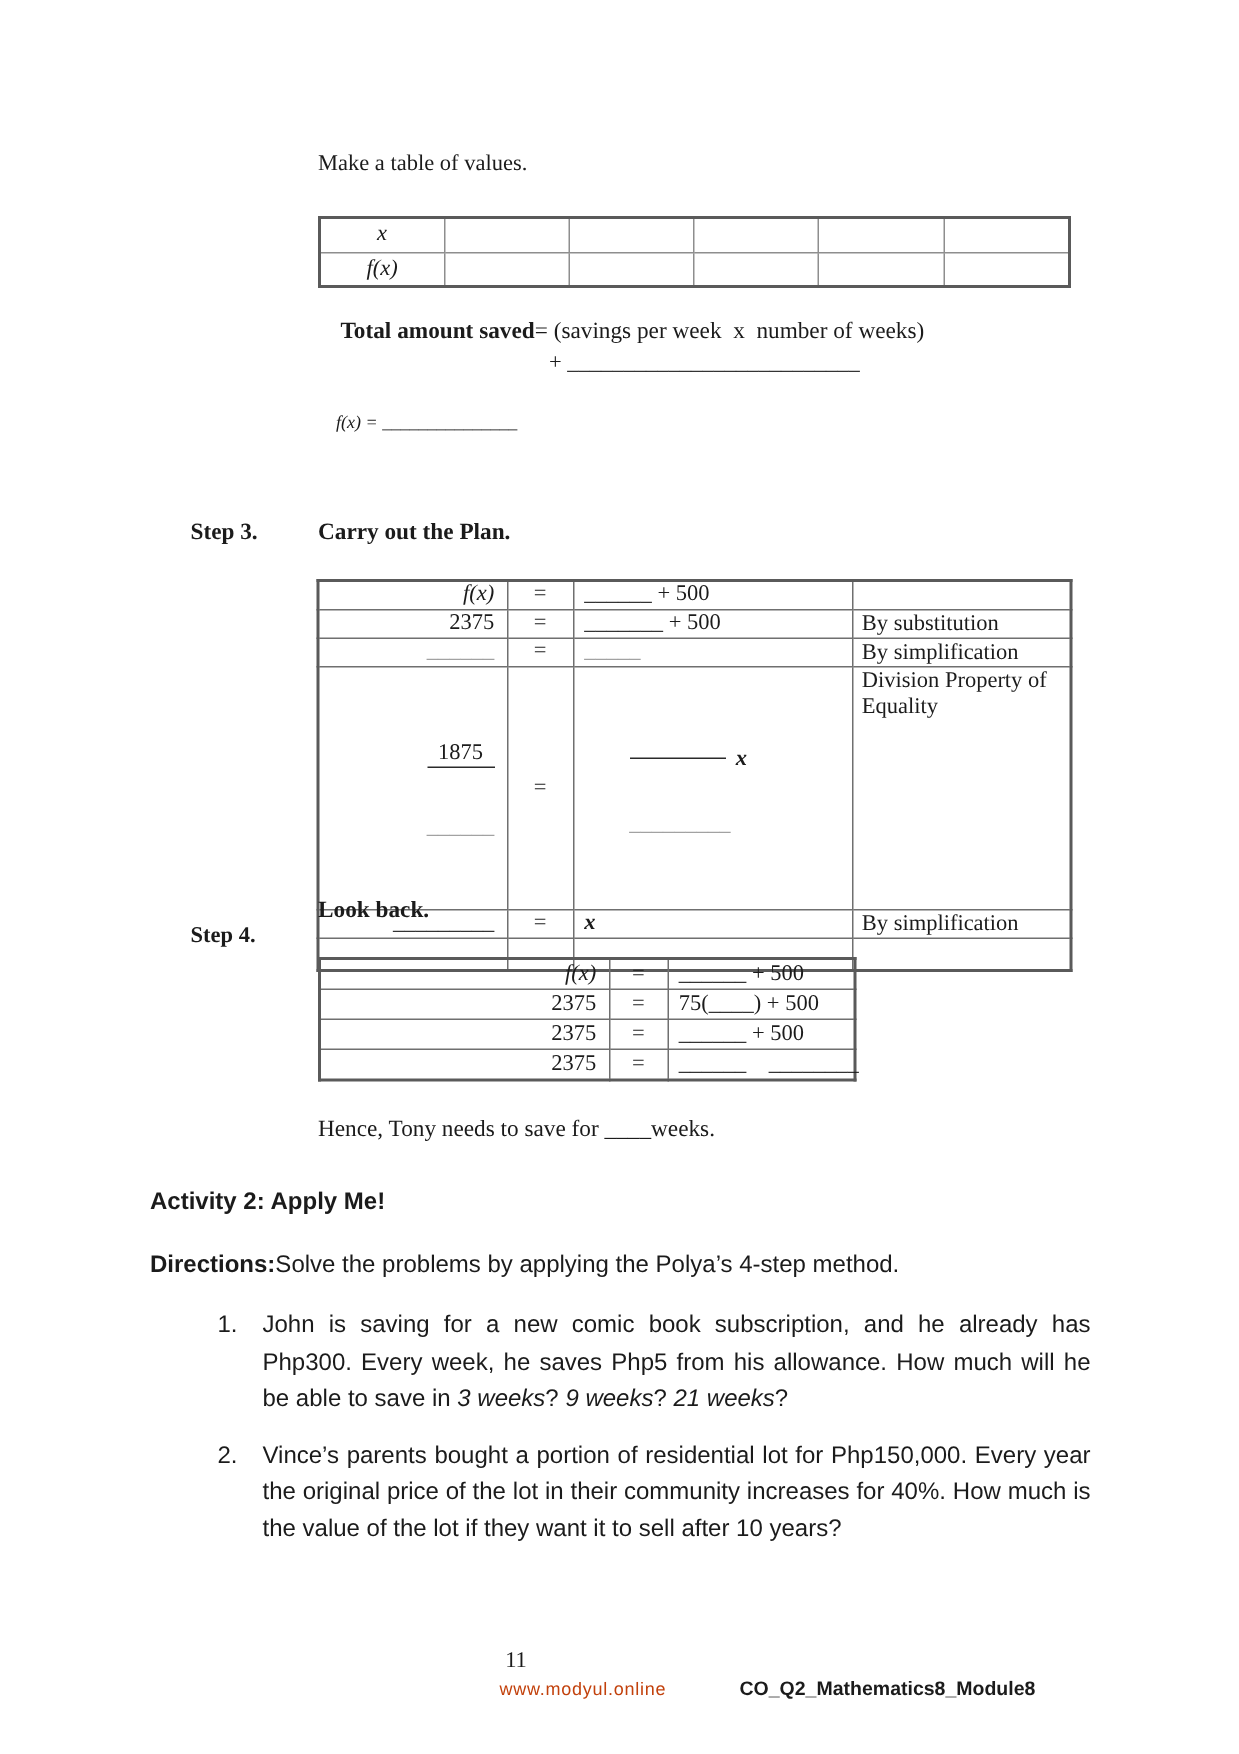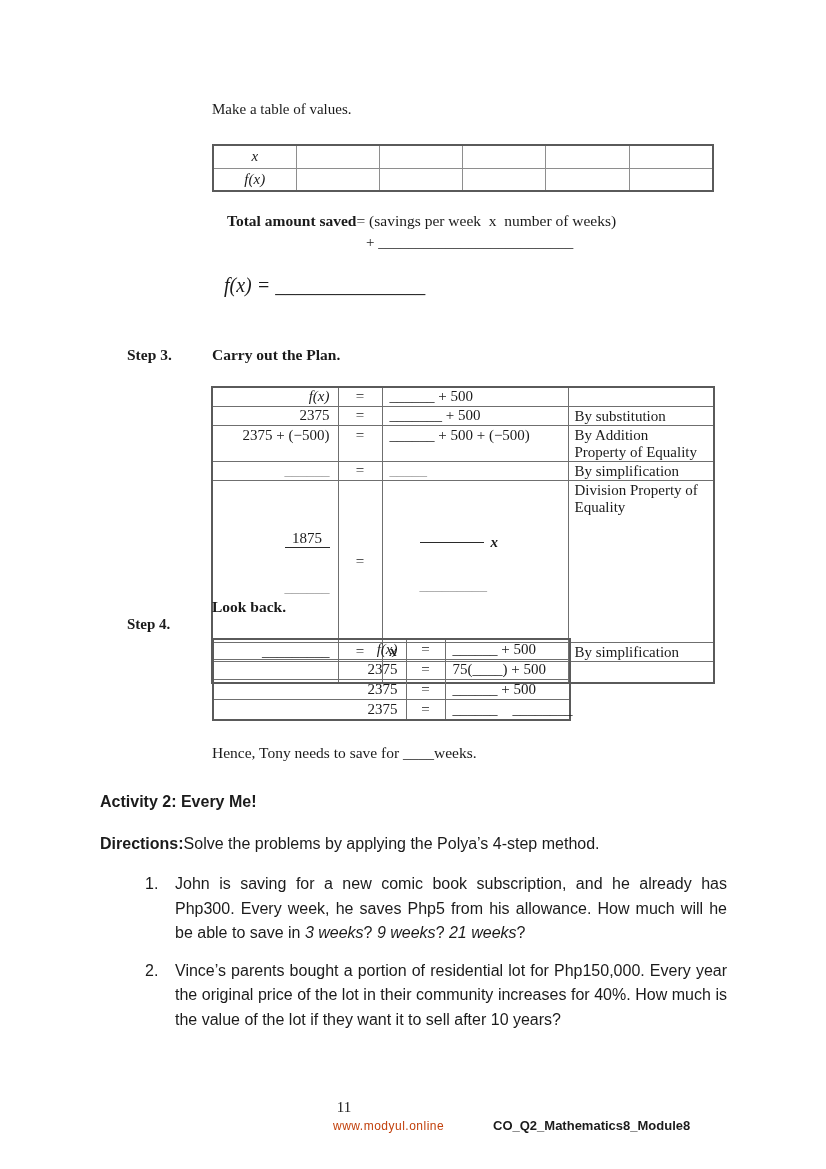--- a/index.html
+++ b/index.html
@@ -88,21 +88,21 @@
     </tr>
   </tbody>
     </table>
 
   <div class="abs serif" style="left:227px; top:212px; font-size:15.5px;">
     <span class="b">Total amount saved</span><span class="pre">= (savings per week  x  number of weeks)</span>
   </div>
 
   <div class="abs serif pre" style="left:366px; top:234px; font-size:15px;">+ __________________________</div>
 
-  <div class="abs serif" style="left:224px; top:274px; font-size:20px;">
+  <div class="abs serif" style="left:224px; top:274px; font-size:12px;">
     <span class="it">f(x) =</span>
     <span>_______________</span>
   </div>
 
   <div class="abs serif b" style="left:127px; top:346px; font-size:15.5px;">Step 3.</div>
   <div class="abs serif b" style="left:212px; top:346px; font-size:15.5px;">Carry out the Plan.</div>
 
   <table class="abs mt" style="left:211px; top:386px; width:502px;">
     <colgroup>
         <col style="width:126px">
@@ -116,27 +116,20 @@
       <td class="c2">=</td>
       <td class="c3">______ + 500</td>
       <td class="c4"></td>
     </tr>
     <tr style="height:19px;">
       <td class="c1">2375</td>
       <td class="c2">=</td>
       <td class="c3">_______ + 500</td>
       <td class="c4">By substitution</td>
     </tr>
-    <tr style="height:36px;">
-      <td class="c1" style="vertical-align:top; padding-top:1px;">2375 + (−500)</td>
-      <td class="c2" style="vertical-align:top; padding-top:1px;">=</td>
-      <td class="c3" style="vertical-align:top; padding-top:1px;">______ + 500 + (−500)</td>
-      <td class="c4">By Addition
-Property of Equality</td>
-    </tr>
     <tr style="height:19px;">
       <td class="c1 gray">______</td>
       <td class="c2">=</td>
       <td class="c3 gray">_____</td>
       <td class="c4">By simplification</td>
     </tr>
     <tr style="height:42px;">
       <td class="c1">
         <span class="fracL">
           <span class="num">1875</span>
@@ -196,21 +189,21 @@
     <tr style="height:21px;">
       <td class="c1">2375</td>
       <td class="c2">=</td>
       <td class="c3">______    ________</td>
     </tr>
   </tbody>
     </table>
 
   <div class="abs serif" style="left:212px; top:744px; font-size:15.5px;">Hence, Tony needs to save for ____weeks.</div>
 
-  <div class="abs sans b" style="left:100px; top:793px; font-size:16px;">Activity 2: Every Me!</div>
+  <div class="abs sans b" style="left:100px; top:793px; font-size:16px;">Activity 2: Apply Me!</div>
 
   <div class="abs sans" style="left:100px; top:835px; font-size:16px;">
     <span class="b">Directions:</span><span>Solve the problems by applying the Polya’s 4-step method.</span>
   </div>
 
   <div class="abs sans" style="left:145px; top:872px; font-size:16px; line-height:24.5px;">
     <div class="prob">
       <div class="pnum">1.</div>
       <div class="ptxt"><span>John is saving for a new comic book subscription, and he already has Php300. Every week, he saves Php5 from his allowance. How much will he be able to save in </span><i>3 weeks</i><span>? </span><i>9 weeks</i><span>? </span><i>21 weeks</i><span>?</span></div>
     </div>

